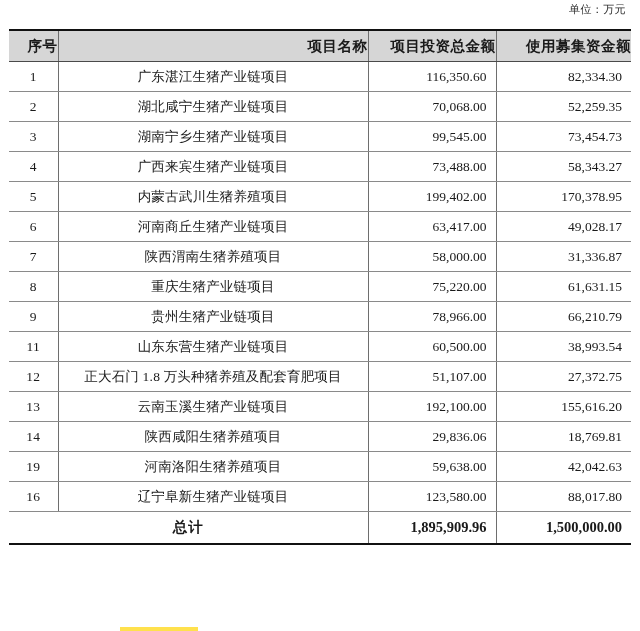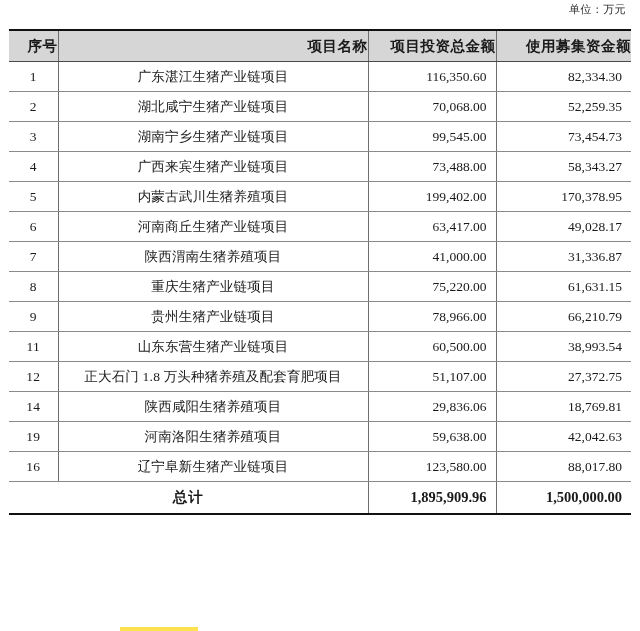--- a/index.html
+++ b/index.html
@@ -168,21 +168,21 @@
         </tr>
         <tr class="drow">
           <td class="idx vr">6</td>
           <td class="vr">河南商丘生猪产业链项目</td>
           <td class="num vr">63,417.00</td>
           <td class="num">49,028.17</td>
         </tr>
         <tr class="drow">
           <td class="idx vr">7</td>
           <td class="vr">陕西渭南生猪养殖项目</td>
-          <td class="num vr">41,000.00</td>
+          <td class="num vr">58,000.00</td>
           <td class="num">31,336.87</td>
         </tr>
         <tr class="drow">
           <td class="idx vr">8</td>
           <td class="vr">重庆生猪产业链项目</td>
           <td class="num vr">75,220.00</td>
           <td class="num">61,631.15</td>
         </tr>
         <tr class="drow">
           <td class="idx vr">9</td>
@@ -196,20 +196,26 @@
           <td class="num vr">60,500.00</td>
           <td class="num">38,993.54</td>
         </tr>
         <tr class="drow">
           <td class="idx vr">12</td>
           <td class="vr">正大石门 1.8 万头种猪养殖及配套育肥项目</td>
           <td class="num vr">51,107.00</td>
           <td class="num">27,372.75</td>
         </tr>
         <tr class="drow">
+          <td class="idx vr">13</td>
+          <td class="vr">云南玉溪生猪产业链项目</td>
+          <td class="num vr">192,100.00</td>
+          <td class="num">155,616.20</td>
+        </tr>
+        <tr class="drow">
           <td class="idx vr">14</td>
           <td class="vr">陕西咸阳生猪养殖项目</td>
           <td class="num vr">29,836.06</td>
           <td class="num">18,769.81</td>
         </tr>
         <tr class="drow">
           <td class="idx vr">19</td>
           <td class="vr">河南洛阳生猪养殖项目</td>
           <td class="num vr">59,638.00</td>
           <td class="num">42,042.63</td>

